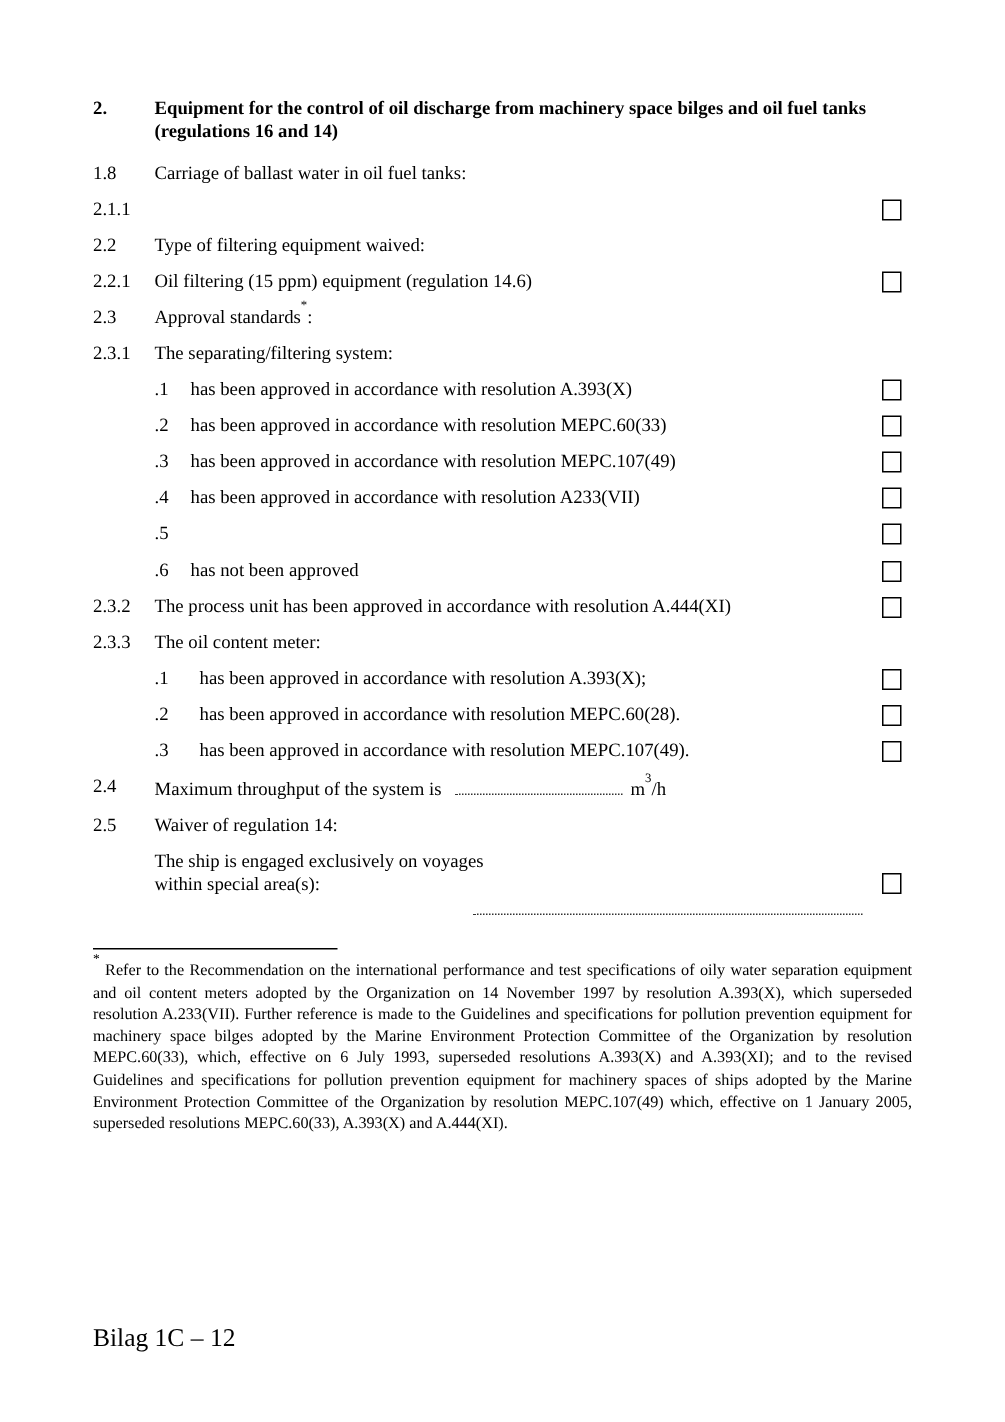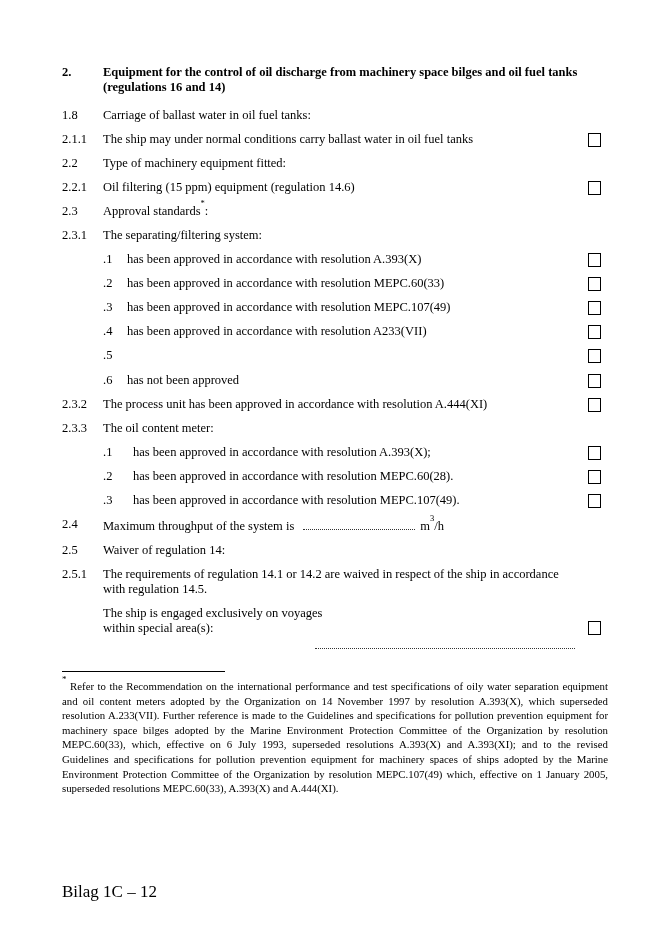--- a/index.html
+++ b/index.html
@@ -57,27 +57,26 @@
     <div class="txt bold">Equipment for the control of oil discharge from machinery space bilges and oil fuel tanks (regulations 16 and 14)</div>
   </div>
 
   <div class="row">
     <div class="num">1.8</div>
     <div class="txt">Carriage of ballast water in oil fuel tanks:</div>
   </div>
 
   <div class="row">
     <div class="num">2.1.1</div>
-    <div class="txt">The ship may under normal conditions carry ballast water in oil fuel tanks</div>
     <span class="chk"></span>
   </div>
 
   <div class="row">
     <div class="num">2.2</div>
-    <div class="txt">Type of machinery equipment fitted:</div>
+    <div class="txt">Type of filtering equipment waived:</div>
   </div>
 
   <div class="row">
     <div class="num">2.2.1</div>
     <div class="txt">Oil filtering (15 ppm) equipment (regulation 14.6)</div>
     <span class="chk"></span>
   </div>
 
 
   <div class="row">
@@ -166,24 +165,20 @@
   <div class="row">
     <div class="num">2.4</div>
     <div class="txt"><span>Maximum throughput of the system is</span><span class="dotfill"></span><span><span>m</span><sup>3</sup><span>/h</span></span></div>
   </div>
 
   <div class="row">
     <div class="num">2.5</div>
     <div class="txt">Waiver of regulation 14:</div>
   </div>
 
-  <div class="row">
-    <div class="num">2.5.1</div>
-    <div class="txt">The requirements of regulation 14.1 or 14.2 are waived in respect of the ship in accordance with regulation 14.5.</div>
-  </div>
 
   <div class="row" style="margin-bottom:2px;justify-content:space-between;">
     <div class="num"></div>
     <div class="txt">
       <span class="block">The ship is engaged exclusively on voyages</span>
       <span class="block">within special area(s):</span>
     </div>
     <span class="chk bottom"></span>
   </div>
 

